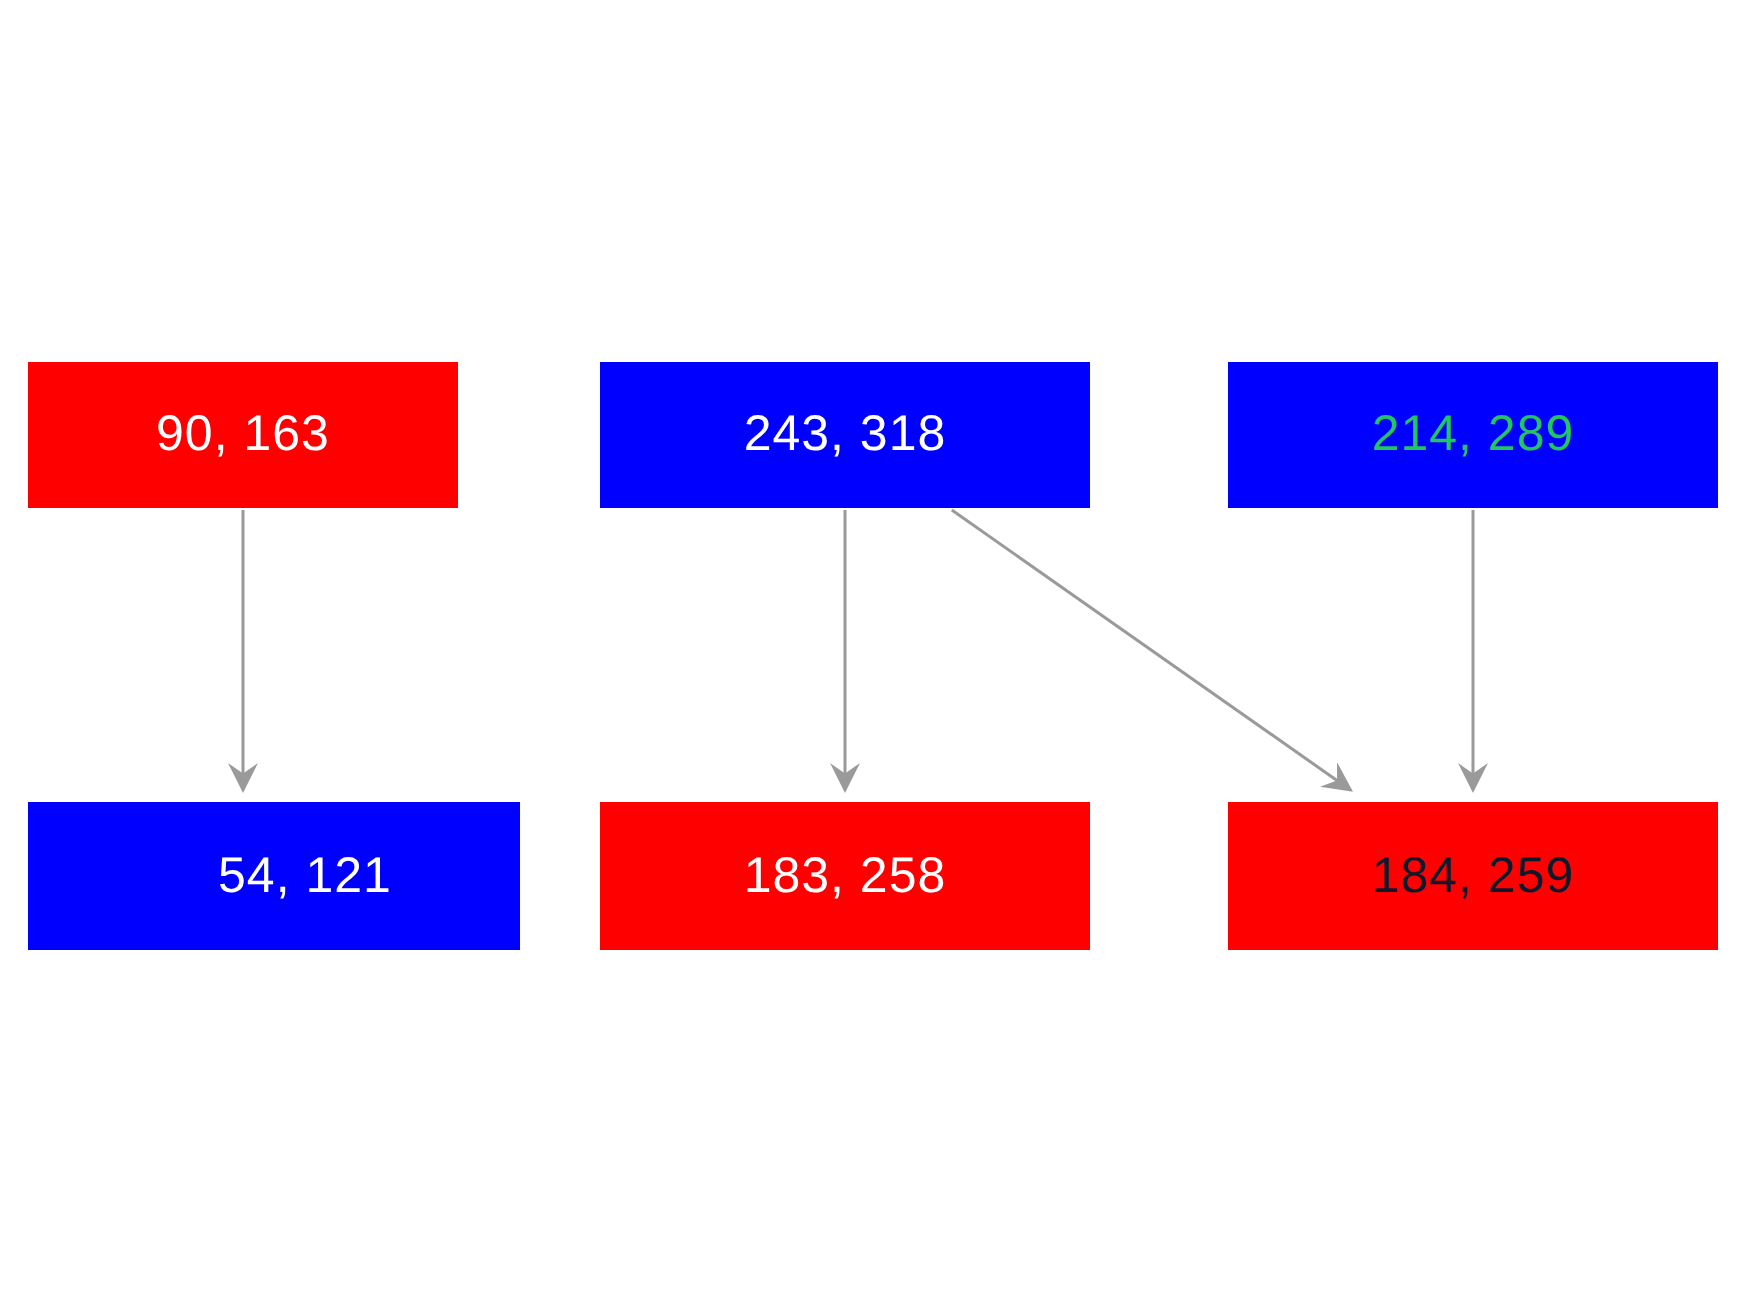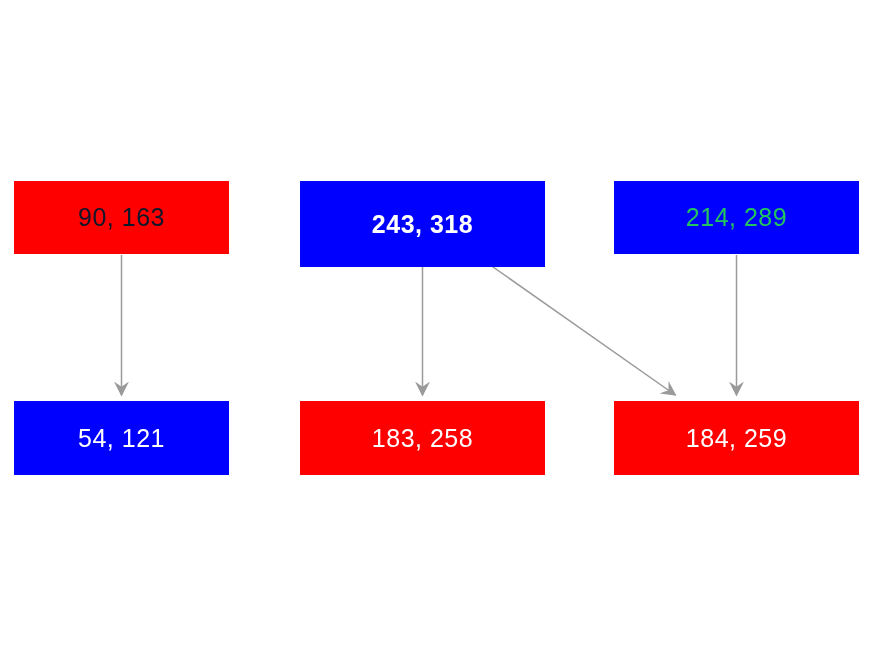--- a/index.html
+++ b/index.html
@@ -47,31 +47,31 @@
       <defs>
         <marker id="arrowhead" viewBox="0 0 10 10" refX="9" refY="5" markerWidth="10" markerHeight="10" orient="auto-start-reverse">
           <path d="M0,0 L10,5 L0,10 L3.5,5 Z" fill="#9a9a9a"></path>
         </marker>
       </defs>
       <line x1="121.5" y1="255" x2="121.5" y2="395" stroke="#9a9a9a" stroke-width="1.5" marker-end="url(#arrowhead)"></line>
       <line x1="422.5" y1="255" x2="422.5" y2="395" stroke="#9a9a9a" stroke-width="1.5" marker-end="url(#arrowhead)"></line>
       <line x1="475.9013605442177" y1="255" x2="675.2664399092971" y2="395" stroke="#9a9a9a" stroke-width="1.5" marker-end="url(#arrowhead)"></line>
       <line x1="736.5" y1="255" x2="736.5" y2="395" stroke="#9a9a9a" stroke-width="1.5" marker-end="url(#arrowhead)"></line>
     </svg>
-<div class="node" style="left: 14px; top: 181px; width: 215px; height: 73px; background: rgb(255, 0, 0); color: #0f172a;">
+<div class="node" style="left: 14px; top: 181px; width: 215px; height: 73px; background: rgb(255, 0, 0); color: #ffffff;">
       <span>90, 163</span>
     </div>
-    <div class="node" style="left: 300px; top: 181px; width: 245px; height: 86px; background: rgb(0, 0, 255); color: rgb(255, 255, 255); font-weight: bold;">
+    <div class="node" style="left: 300px; top: 181px; width: 245px; height: 73px; background: rgb(0, 0, 255); color: rgb(255, 255, 255);">
       <span>243, 318</span>
     </div>
     <div class="node" style="left: 614px; top: 181px; width: 245px; height: 73px; background: rgb(0, 0, 255); color: #22c55e;">
       <span>214, 289</span>
     </div>
-    <div class="node" style="left: 14px; top: 401px; width: 215px; height: 74px; background: rgb(0, 0, 255); color: rgb(255, 255, 255);">
+    <div class="node" style="left: 14px; top: 401px; width: 215px; height: 74px; background: rgb(0, 0, 255); color: rgb(255, 255, 255); padding-left: 31px;">
       <span>54, 121</span>
     </div>
     <div class="node" style="left: 300px; top: 401px; width: 245px; height: 74px; background: rgb(255, 0, 0); color: #ffffff;">
       <span>183, 258</span>
     </div>
-    <div class="node" style="left: 614px; top: 401px; width: 245px; height: 74px; background: rgb(255, 0, 0); color: #ffffff; text-align: right;">
+    <div class="node" style="left: 614px; top: 401px; width: 245px; height: 74px; background: rgb(255, 0, 0); color: #0f172a; text-align: right;">
       <span>184, 259</span>
     </div>
   </div>
 
 </body></html>

